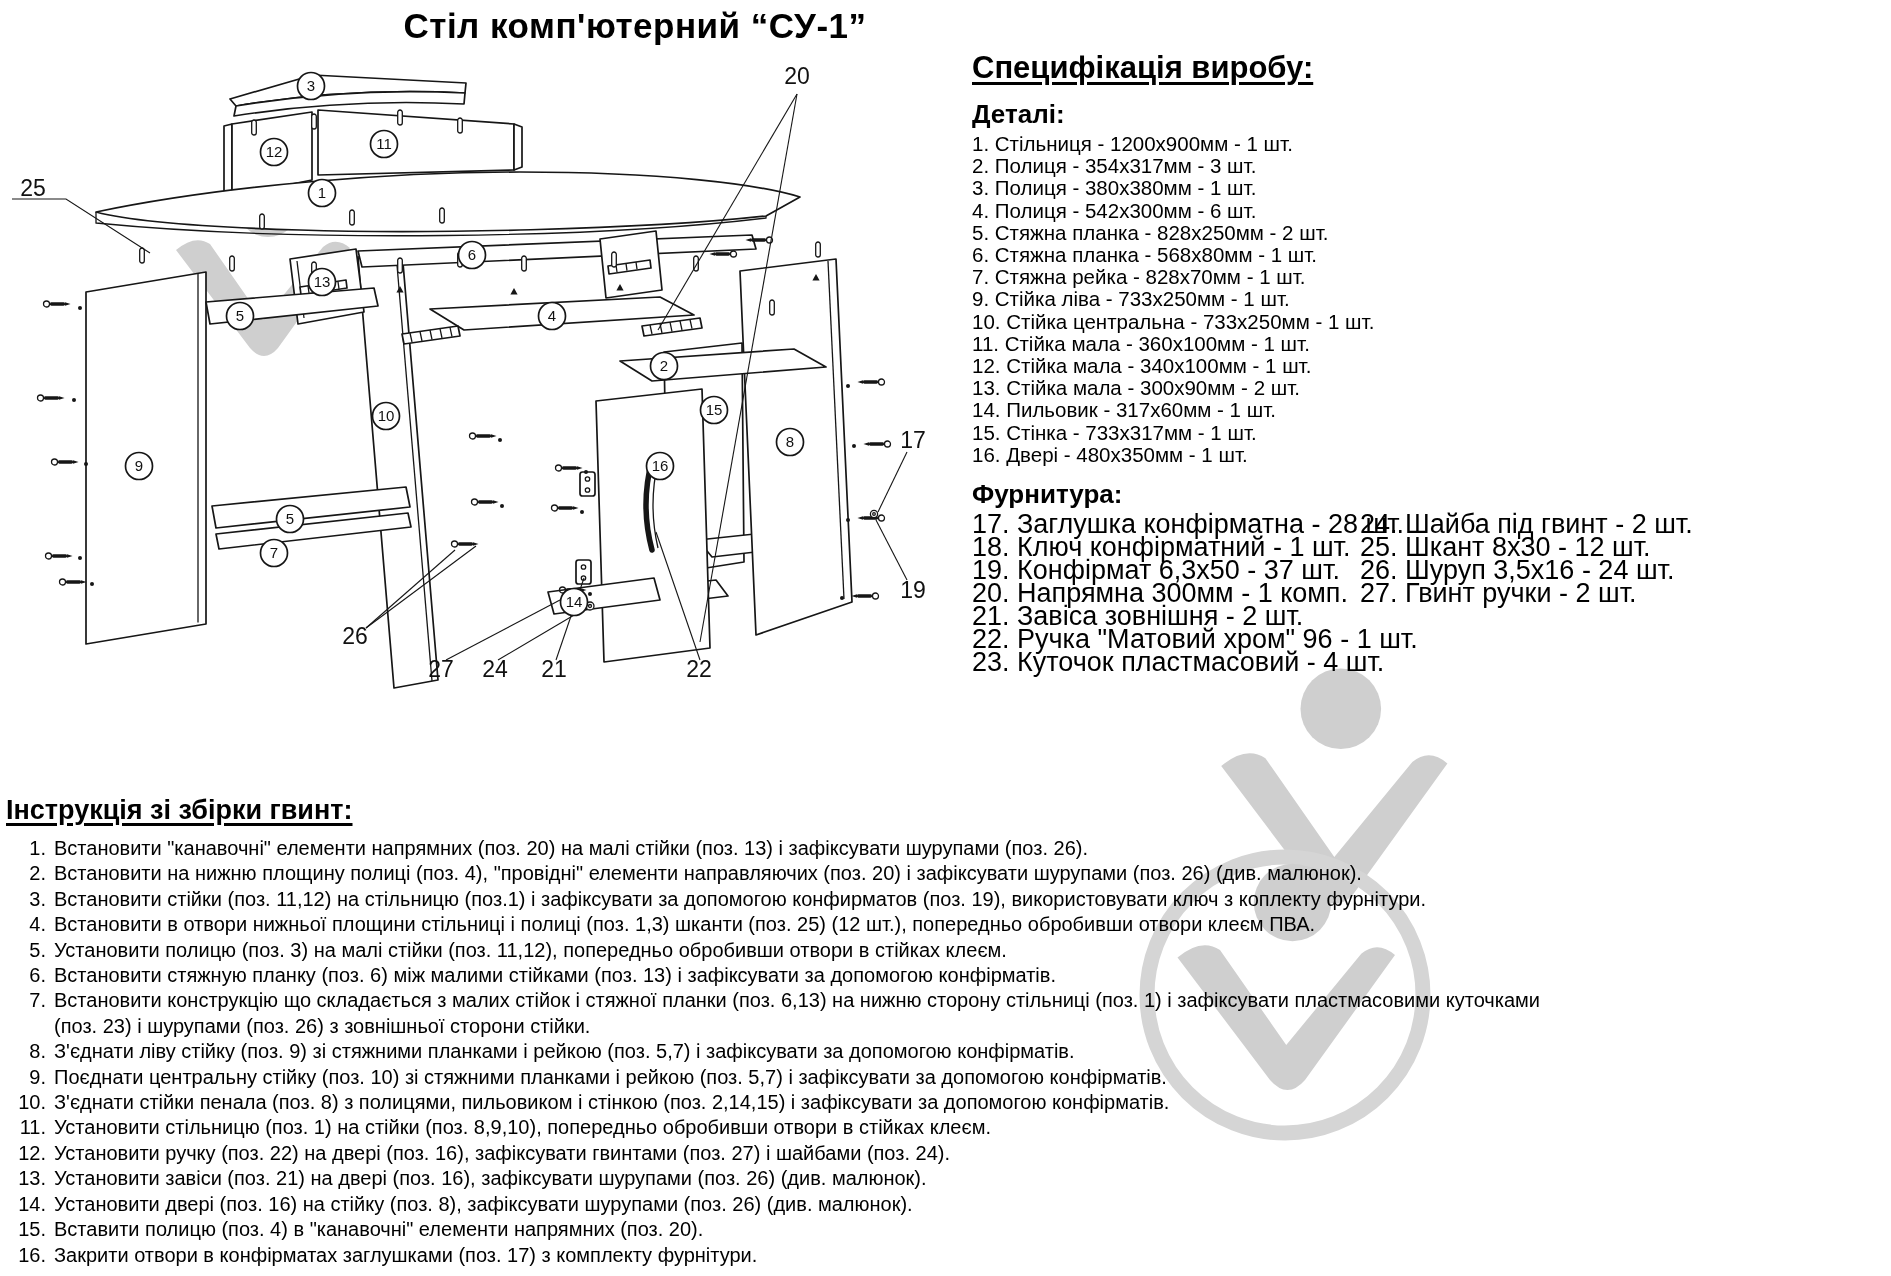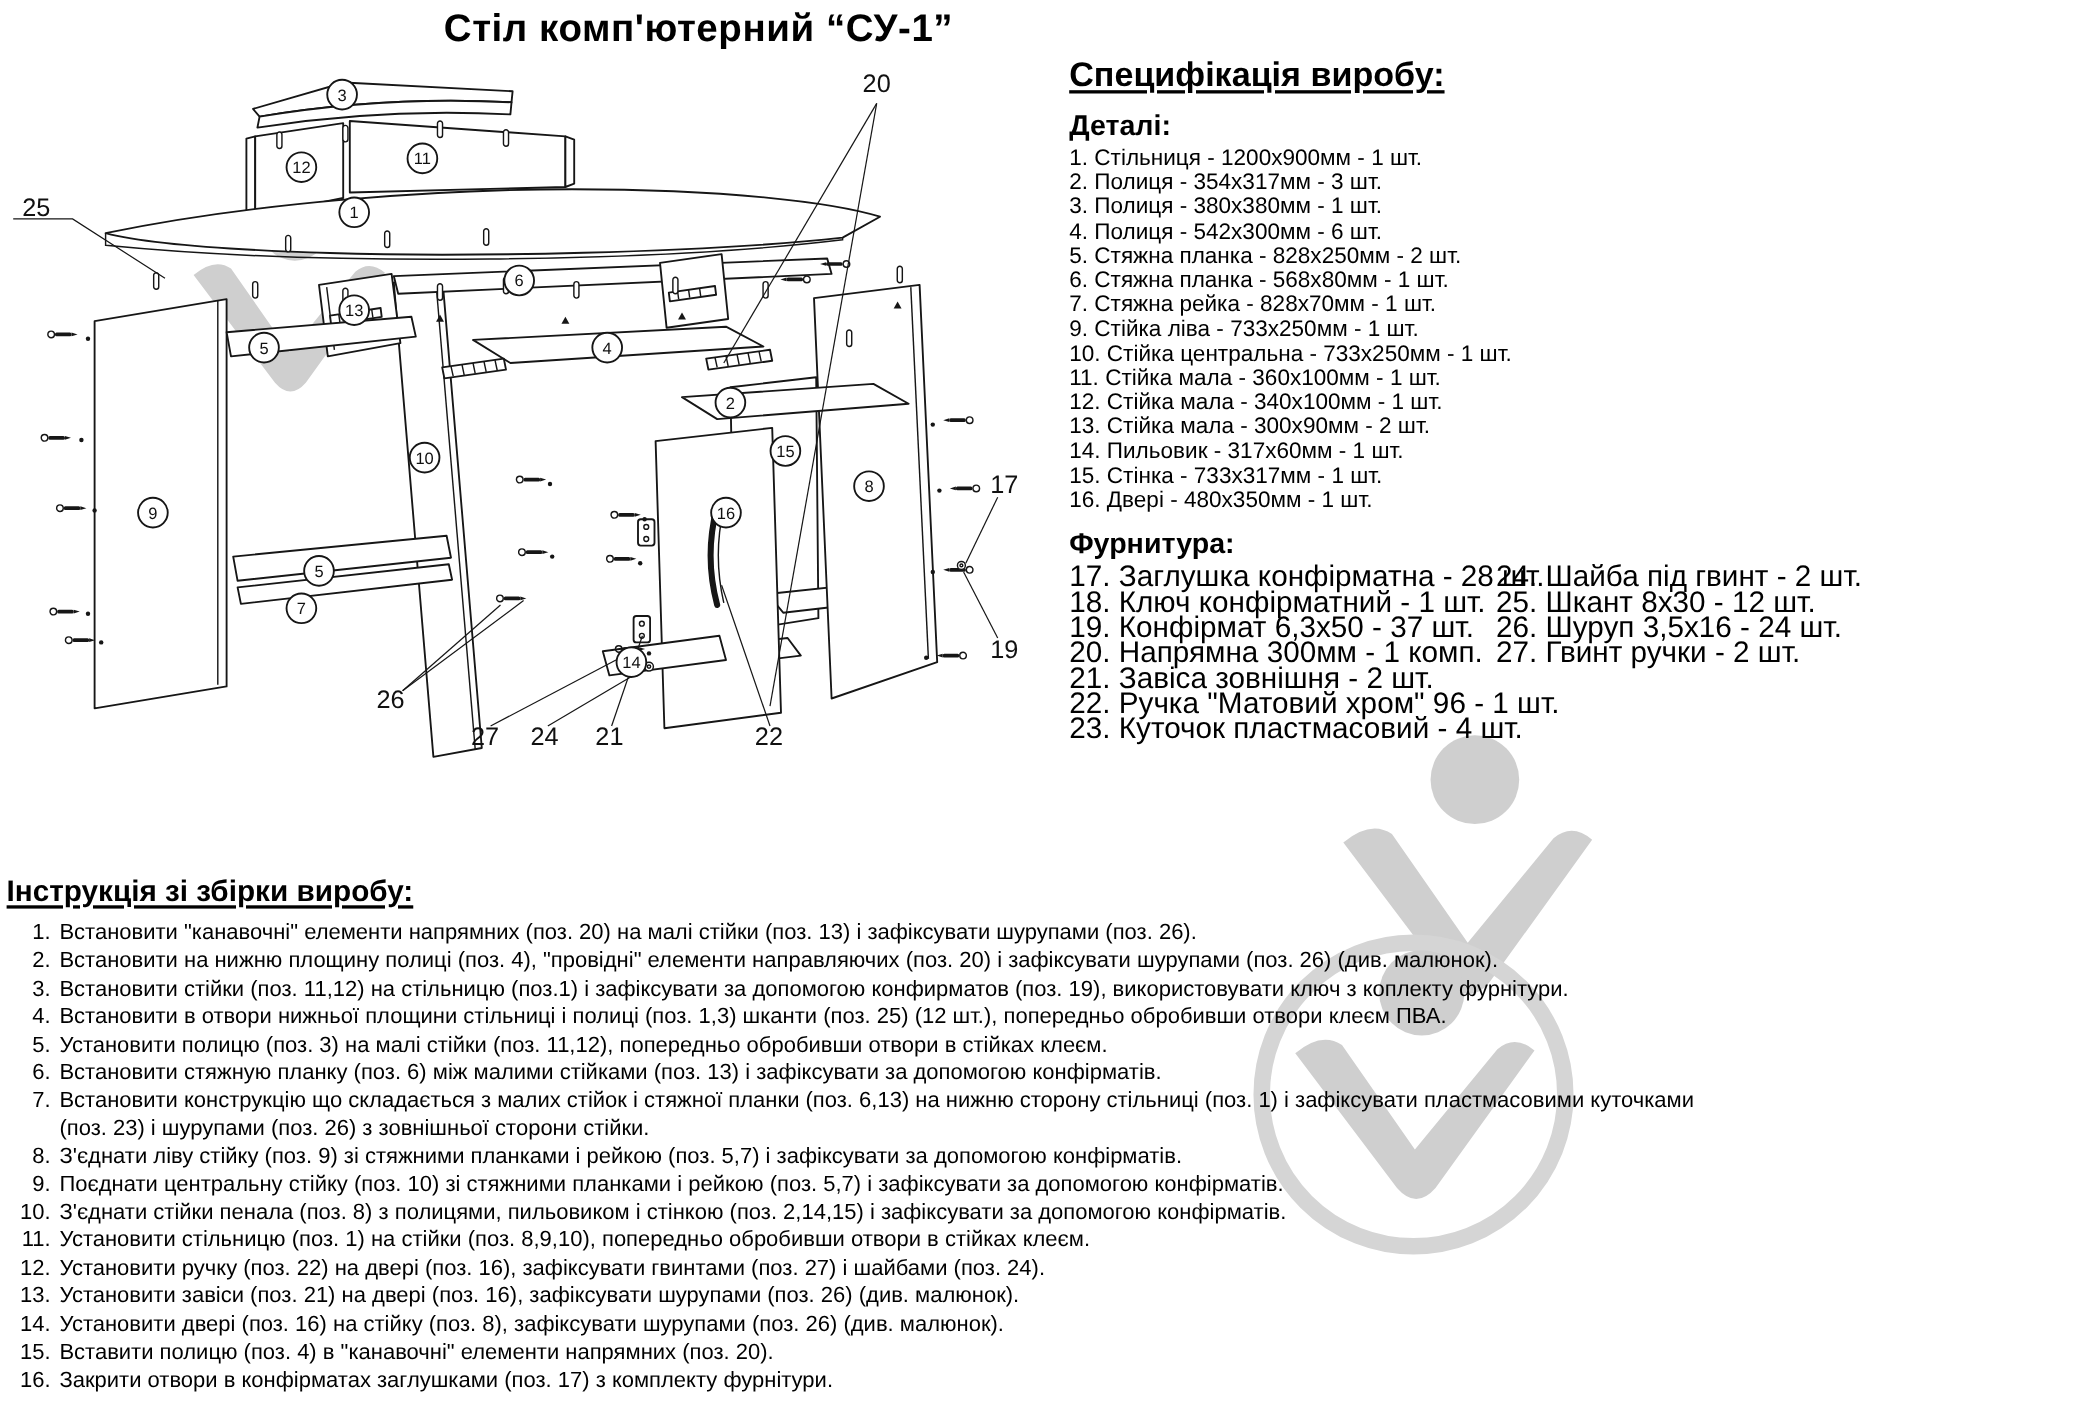--- a/index.html
+++ b/index.html
@@ -385,21 +385,21 @@
         </div>
 
         <div class="hw-row">
           <div class="hw-left">23. Куточок пластмасовий - 4 шт.</div>
           <div class="hw-right"></div>
         </div>
       </div>
   </div>
 
   <div id="instr" class="layer">
-    <div class="instr-heading">Інструкція зі збірки виробу:</div>
+    <div class="instr-heading">Інструкція зі збірки гвинт:</div>
     <div>
 
         <div class="step">
           <span class="step-n">1.</span>
           <span class="step-t">Встановити "канавочні" елементи напрямних (поз. 20) на малі стійки (поз. 13) і зафіксувати шурупами (поз. 26).</span>
         </div>
 
         <div class="step">
           <span class="step-n">2.</span>
           <span class="step-t">Встановити на нижню площину полиці (поз. 4), "провідні" елементи направляючих (поз. 20) і зафіксувати шурупами (поз. 26) (див. малюнок).</span>

